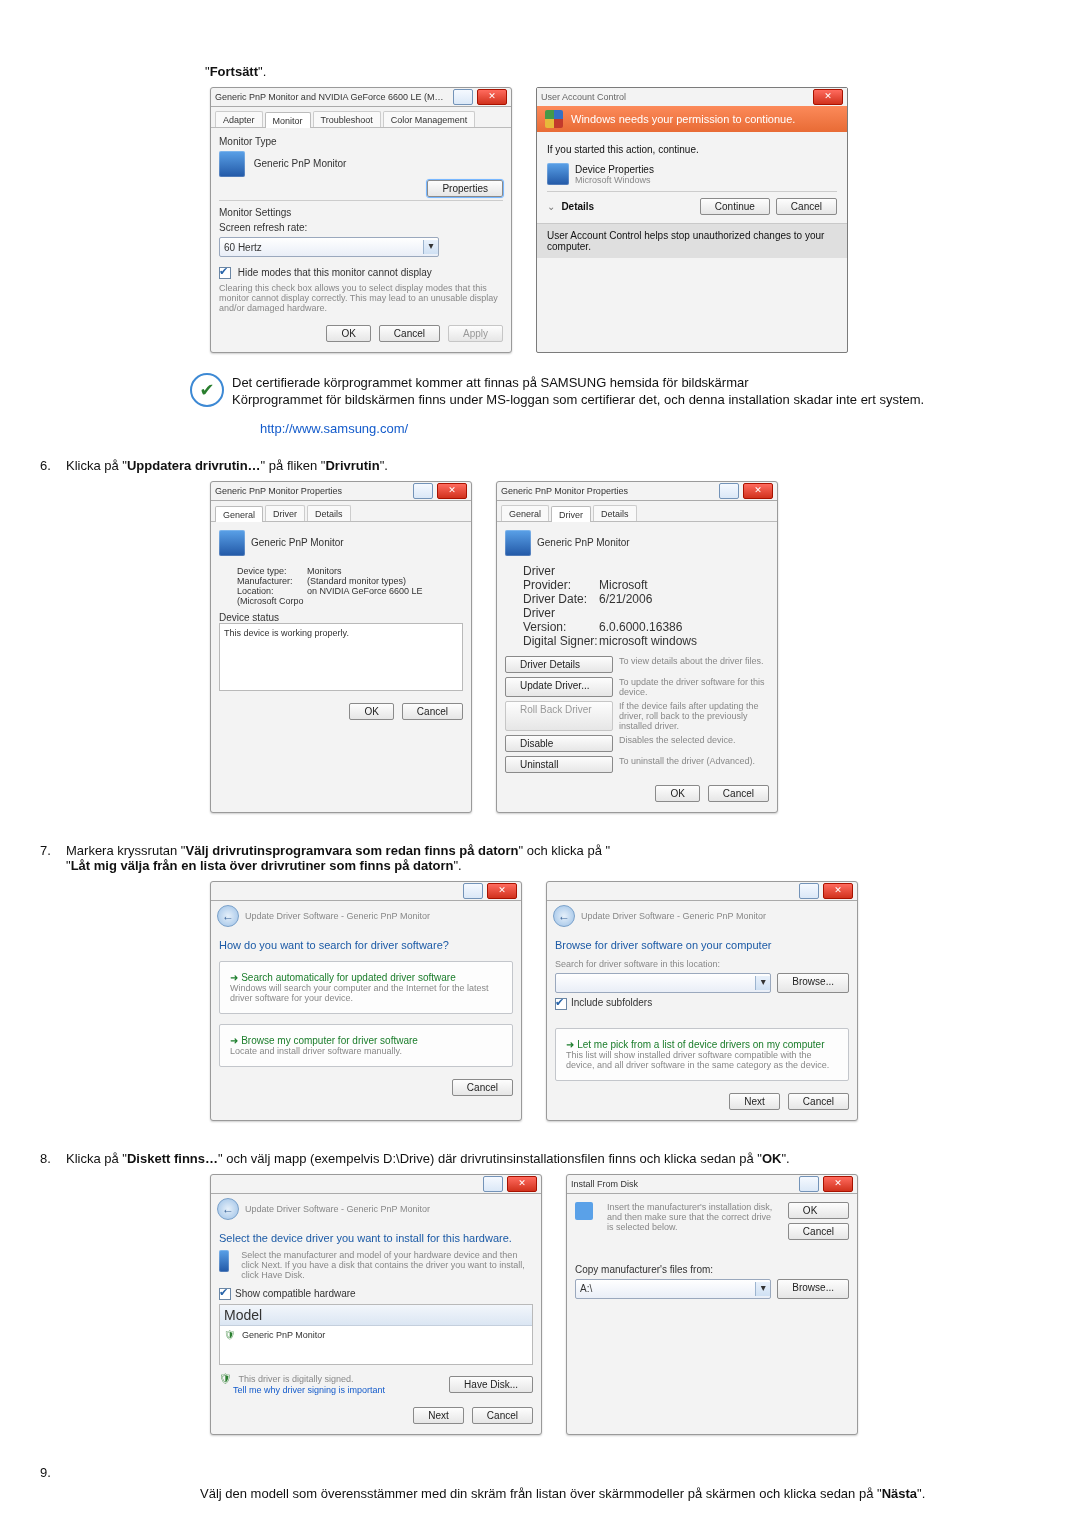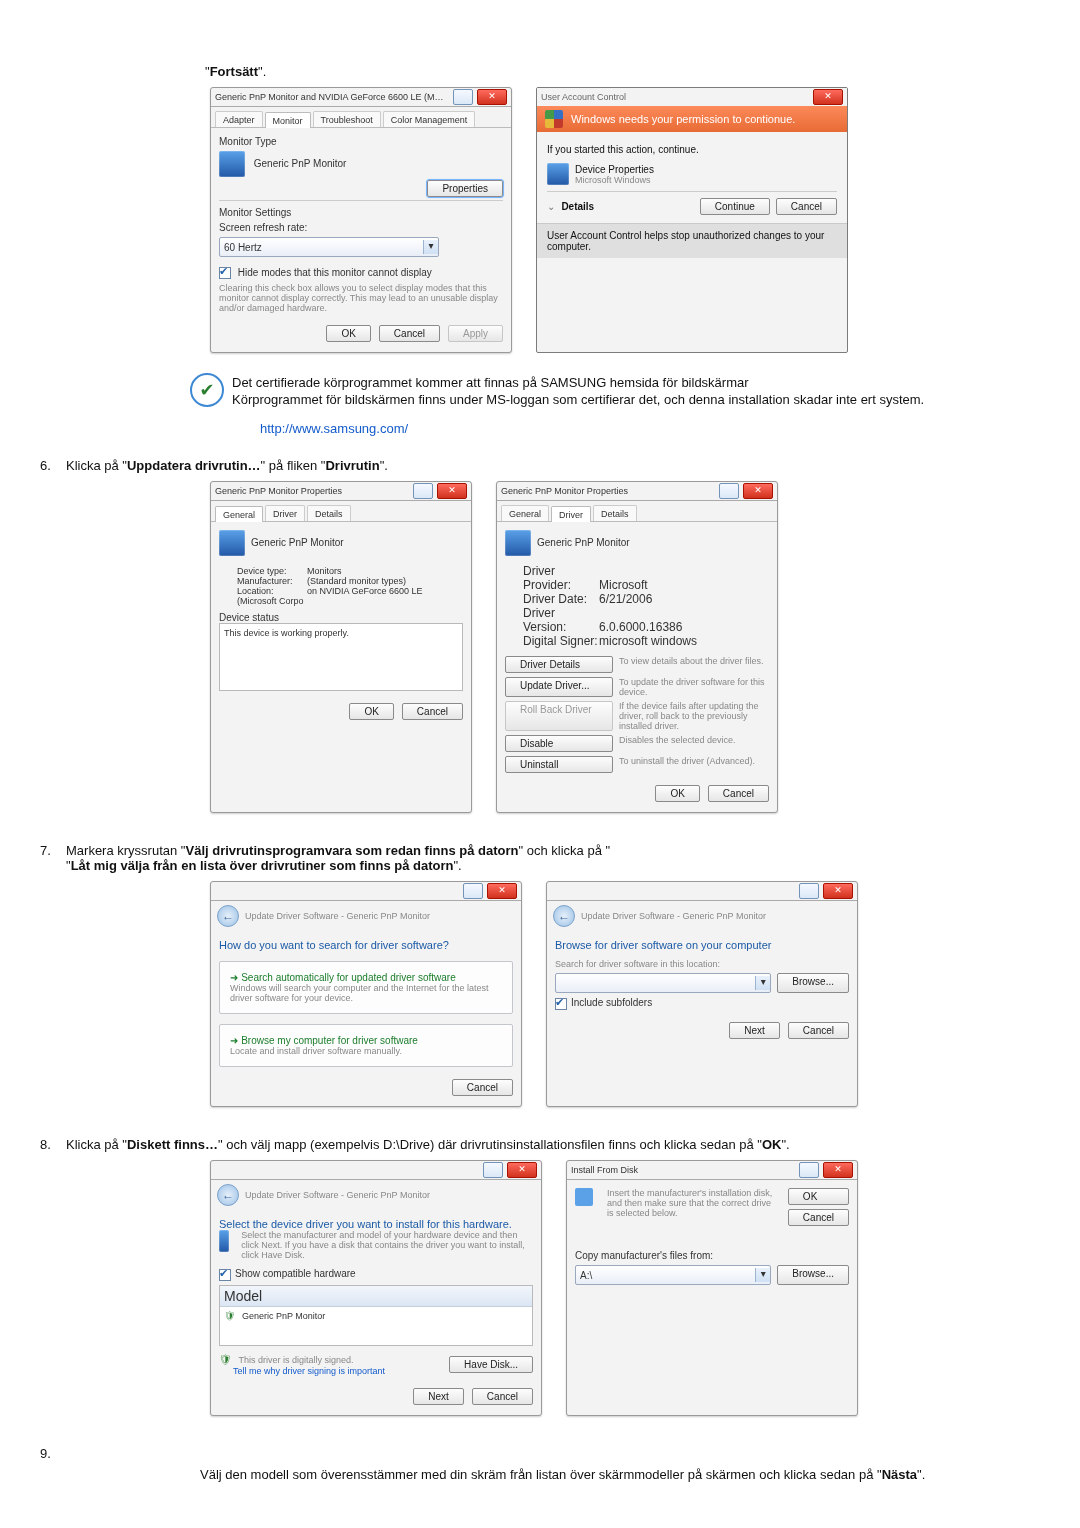--- a/index.html
+++ b/index.html
@@ -403,20 +403,24 @@
       <div style="color:#1b5aa6;font-size:11px;margin-bottom:8px;">Browse for driver software on your computer</div>
       <div class="smallgrey">Search for driver software in this location:</div>
       <div style="display:flex;gap:6px;margin:4px 0;">
         <div class="select" style="flex:1;width:auto;">
           <span class="smallgrey">&nbsp;</span>
           <span class="chev">▾</span>
         </div>
         <span class="btn">Browse...</span>
       </div>
       <div><span class="chk on"></span><span>Include subfolders</span></div>
+      <div class="pane" style="margin-top:18px;">
+        <div class="green" style="font-size:10px;">➜ <span>Let me pick from a list of device drivers on my computer</span></div>
+        <div class="smallgrey">This list will show installed driver software compatible with the device, and all driver software in the same category as the device.</div>
+      </div>
     </div>
     <div class="btnrow">
       <span class="btn">Next</span>
       <span class="btn">Cancel</span>
     </div>
   </div>
 </div>
 
 <div class="indent-lead para" style="margin-top:30px;">
   <span class="num">8.</span>
@@ -431,21 +435,21 @@
     <div class="titlebar">
         <span class="spacer"></span>
         <span class="minmax"></span>
         <span class="close">✕</span>
       </div>
     <div class="wizhdr">
       <span class="backcirc">←</span>
       <span class="smallgrey">Update Driver Software - Generic PnP Monitor</span>
     </div>
     <div class="pad">
-      <div style="color:#1b5aa6;font-size:11px;">Select the device driver you want to install for this hardware.</div>
+      <div style="color:#1b5aa6;font-size:11px;margin-bottom:6px;">Select the device driver you want to install for this hardware.</div>
       <div style="display:flex;gap:6px;">
         <span class="monicon" style="width:22px;height:22px;"></span>
         <div class="smallgrey">Select the manufacturer and model of your hardware device and then click Next. If you have a disk that contains the driver you want to install, click Have Disk.</div>
       </div>
       <div style="margin-top:8px;"><span class="chk on"></span><span>Show compatible hardware</span></div>
       <div style="border:1px solid #b9b9b9;background:#fff;margin-top:4px;">
         <div style="background:linear-gradient(#f2f6fb,#dbe6f3);border-bottom:1px solid #c4cfdd;padding:2px 4px;font-size:14px;">Model</div>
         <div style="padding:4px;font-size:9px;height:30px;">
           <span style="color:#2a7e2e;margin-right:4px;">🛡</span>
           <span>Generic PnP Monitor</span>

